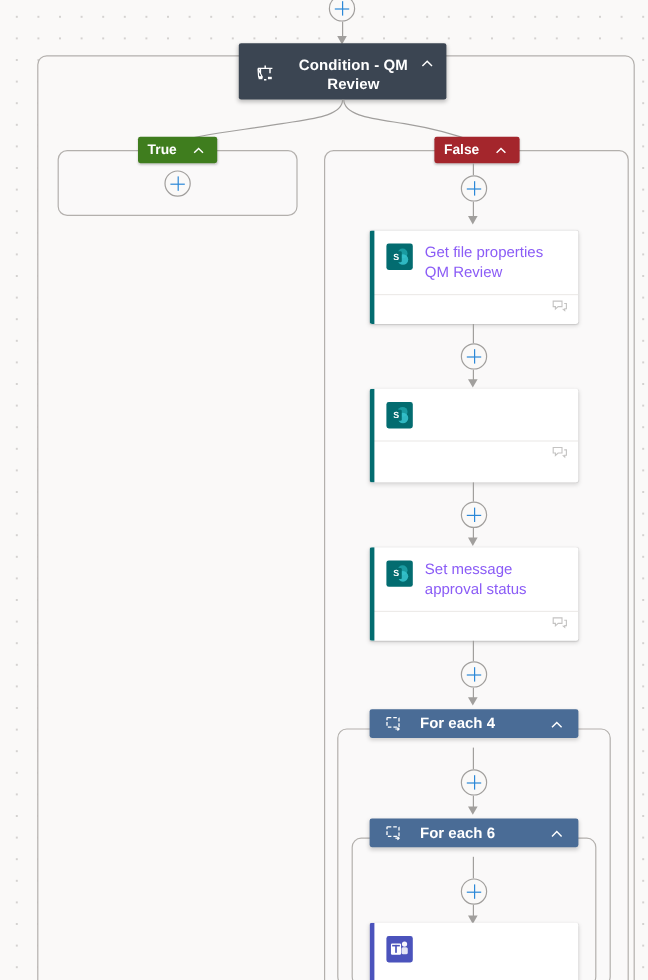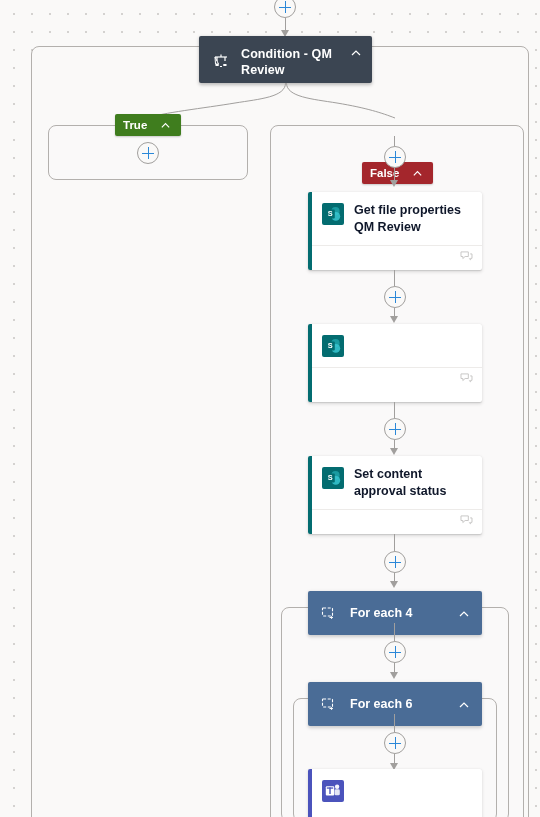--- a/index.html
+++ b/index.html
@@ -81,20 +81,21 @@
     position: absolute;
     background: #3b4552;
     color: #ffffff;
     border-radius: 2px;
     box-shadow: 0 1.6px 3.6px rgba(0,0,0,0.25);
     display: flex;
     align-items: flex-start;
     padding: 10px 8px 10px 10px;
     box-sizing: border-box;
     cursor: pointer;
+    text-align: center;
   }
   .condition-icon {
     width: 24px;
     height: 26px;
     flex: 0 0 24px;
     margin-top: 2px;
     display: flex;
     align-items: center;
     justify-content: center;
   }
@@ -125,21 +126,21 @@
     border-radius: 2px;
     color: #ffffff;
     font-size: 11.5px;
     font-weight: bold;
     box-sizing: border-box;
     cursor: pointer;
     box-shadow: 0 1px 2px rgba(0,0,0,0.2);
   }
   .branch-pill .lbl { margin-right: 10px; }
   .pill-true { background: #3f7d1e; }
-  .pill-false { background: #a4262c; margin-top: 48px; }
+  .pill-false { background: #a4262c; }
 
   
   .action-card {
     position: absolute;
     background: #ffffff;
     border-radius: 2px;
     box-shadow: 0 1.6px 3.6px rgba(0,0,0,0.13), 0 0.3px 0.9px rgba(0,0,0,0.10);
     box-sizing: border-box;
     overflow: hidden;
     cursor: pointer;
@@ -164,24 +165,23 @@
     display: flex;
     align-items: center;
     justify-content: center;
     margin-top: 1px;
   }
   .icon-sp { background: #036c70; }
   .icon-teams { background: #4b53bc; }
   .card-title {
     margin-left: 10px;
     font-size: 12.5px;
-    color: #0f172a;
+    color: #8b5cf6;
     line-height: 16.5px;
     flex: 1 1 auto;
-    font-weight: bold;
   }
   .card-footer {
     border-top: 1px solid #edebe9;
     height: 21px;
     display: flex;
     align-items: center;
     justify-content: flex-end;
     padding-right: 9px;
   }
   .mini-icon { opacity: 0.5; }
@@ -189,21 +189,21 @@
   
   .loop-card {
     position: absolute;
     background: #4a6c96;
     color: #ffffff;
     border-radius: 2px;
     display: flex;
     align-items: center;
     padding: 0 10px 0 12px;
     box-sizing: border-box;
-    height: 44px;
+    height: 24px;
     box-shadow: 0 1.6px 3.6px rgba(0,0,0,0.18);
     cursor: pointer;
   }
   .loop-icon {
     width: 16px; height: 16px;
     flex: 0 0 16px;
     display: flex; align-items: center; justify-content: center;
   }
   .loop-title {
     flex: 1 1 auto;
@@ -335,21 +335,21 @@
     <div class="accent accent-sp"></div>
     <div class="card-body">
       <span class="app-icon icon-sp">
         <svg width="18" height="18" viewBox="0 0 18 18">
           <circle cx="11.5" cy="6.2" r="4.1" fill="#1a9ba1"></circle>
           <circle cx="11.8" cy="11.3" r="4.4" fill="#37c6d0" opacity="0.85"></circle>
           <rect x="1.6" y="4.4" width="9.2" height="9.2" rx="1" fill="#036c70"></rect>
           <text x="6.2" y="11.3" font-family="Liberation Sans, sans-serif" font-size="7.4" font-weight="bold" fill="#ffffff" text-anchor="middle">S</text>
         </svg>
       </span>
-      <span class="card-title">Set content approval status</span>
+      <span class="card-title">Set message approval status</span>
     </div>
     <div class="card-footer">
       <span class="mini-icon">
         <svg width="13" height="11" viewBox="0 0 14 12">
           <path d="M1 1 H9 V6 H5.5 L3 8.2 V6 H1 Z" stroke="#8a8886" stroke-width="1" fill="none"></path>
           <path d="M11 3.2 H13 V8 H11.5 V9.6 L9.6 8" stroke="#8a8886" stroke-width="1" fill="none"></path>
         </svg>
       </span>
     </div>
   </div>

